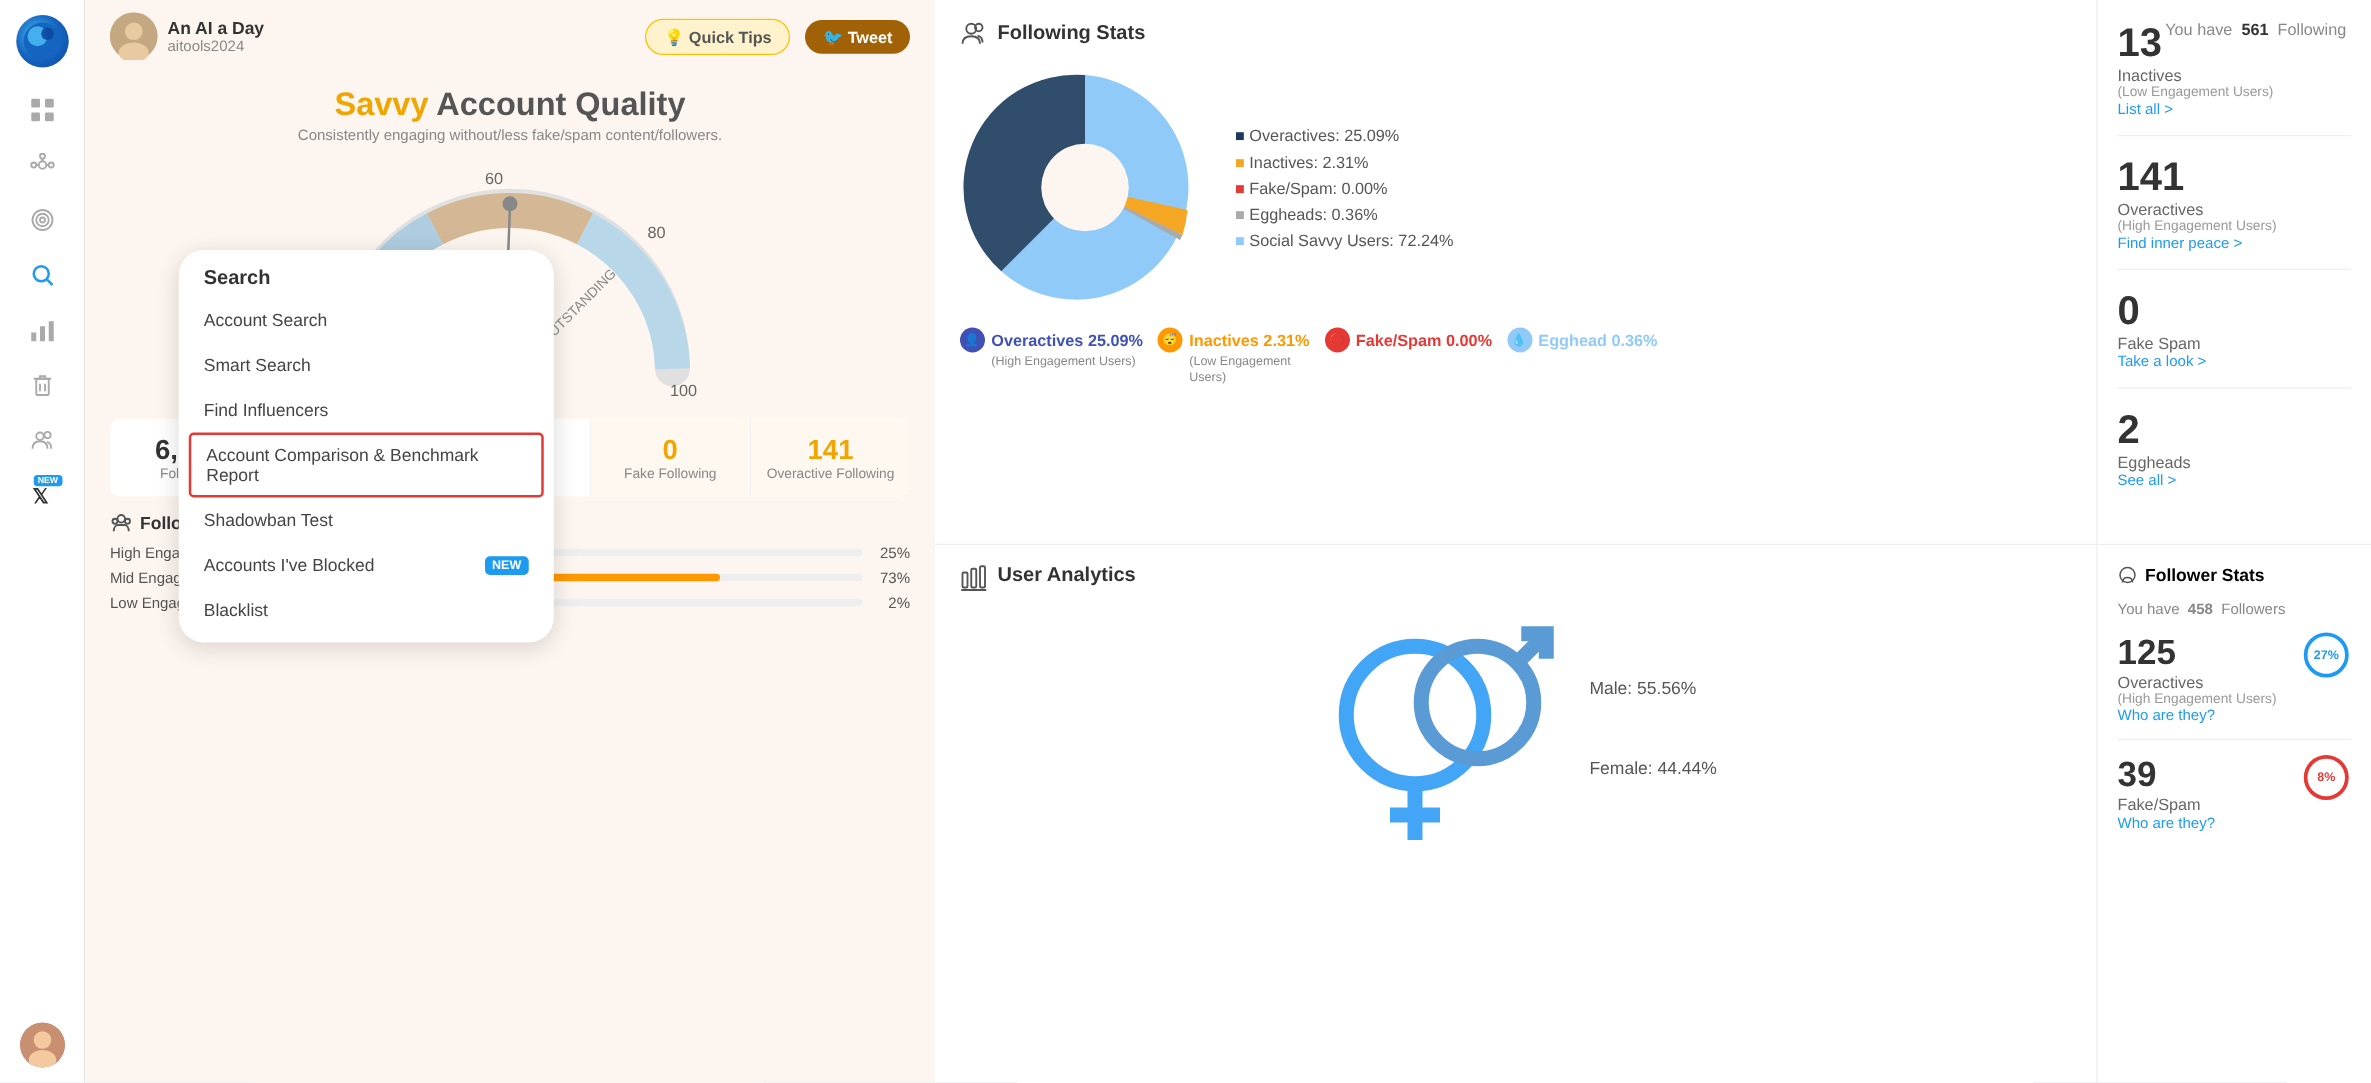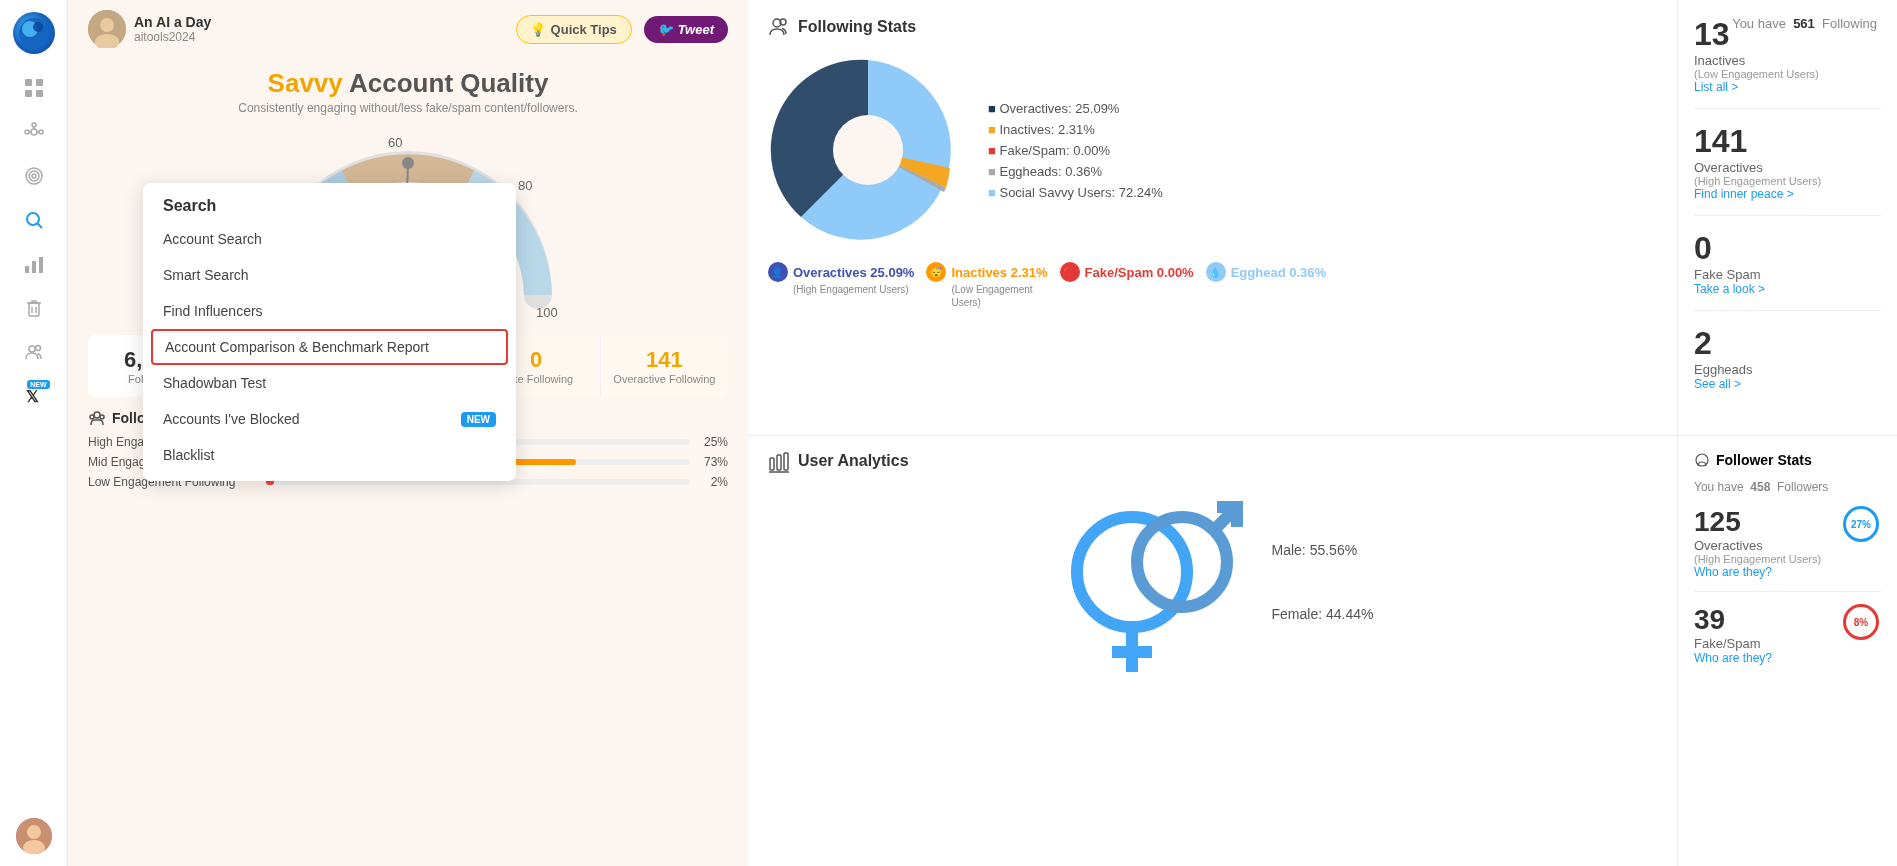--- a/index.html
+++ b/index.html
@@ -91,29 +91,29 @@
       border: 1px solid #ffc107;
       border-radius: 20px;
       padding: 6px 14px;
       font-size: 13px;
       font-weight: 600;
       color: #555;
       cursor: pointer;
       display: flex; align-items: center; gap: 5px;
     }
     .btn-tweet {
-      background: #701a75;
+      background: #a16207;
       border: none;
       border-radius: 20px;
       padding: 6px 14px;
       font-size: 13px;
       font-weight: 600;
       color: #fff;
       cursor: pointer;
-      display: flex; align-items: center; gap: 5px; font-style: italic;
+      display: flex; align-items: center; gap: 5px;
     }
 
     
     .quality-section {
       text-align: center;
       padding: 10px 20px 0;
     }
     .quality-title { font-size: 26px; font-weight: 700; }
     .quality-title .solid { color: #f0a500; }
     .quality-title .quality { color: #555; }
@@ -157,25 +157,25 @@
     .section-title .chars { color: #888; }
     .char-row { display: flex; align-items: center; gap: 8px; margin-bottom: 6px; }
     .char-label { font-size: 12px; color: #555; width: 170px; }
     .char-bar-bg { flex: 1; height: 6px; background: #eee; border-radius: 3px; }
     .char-bar { height: 6px; border-radius: 3px; }
     .char-pct { font-size: 12px; color: #555; width: 30px; text-align: right; }
 
     
     .dropdown-overlay {
       position: absolute;
-      top: 183px;
+      top: 200px;
       left: 75px;
-      width: 373px;
+      width: 300px;
       background: #fff;
-      border-radius: 8px;
+      border-radius: 20px;
       box-shadow: 0 4px 20px rgba(0,0,0,0.15);
       z-index: 100;
       padding: 8px 0;
     }
     .dropdown-section-title {
       padding: 6px 20px;
       font-size: 16px;
       font-weight: 700;
       color: #333;
     }

